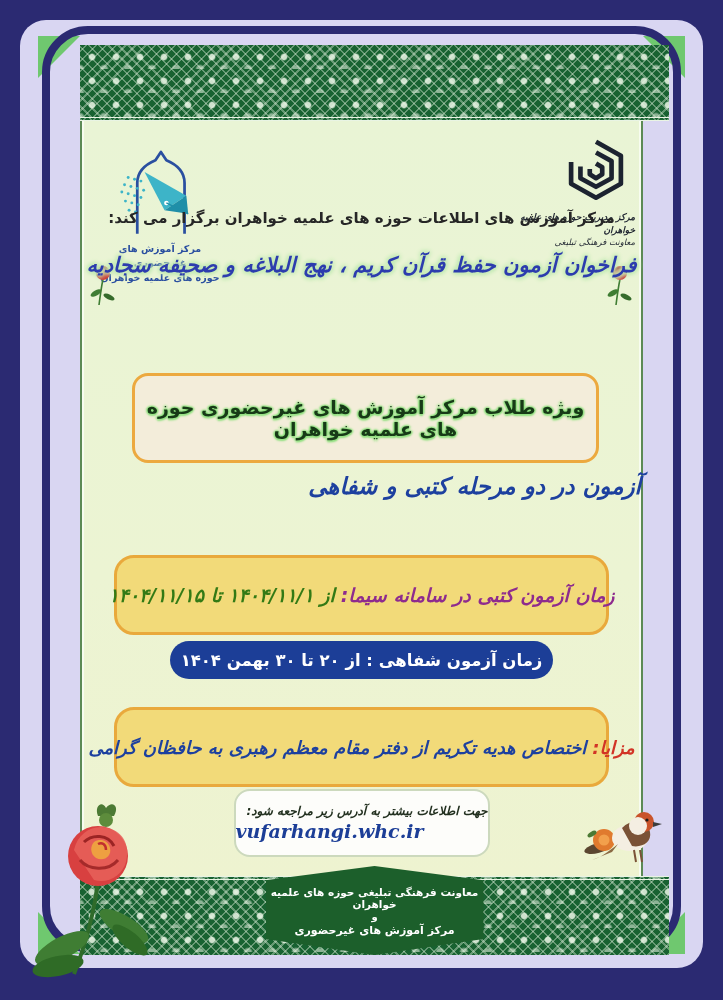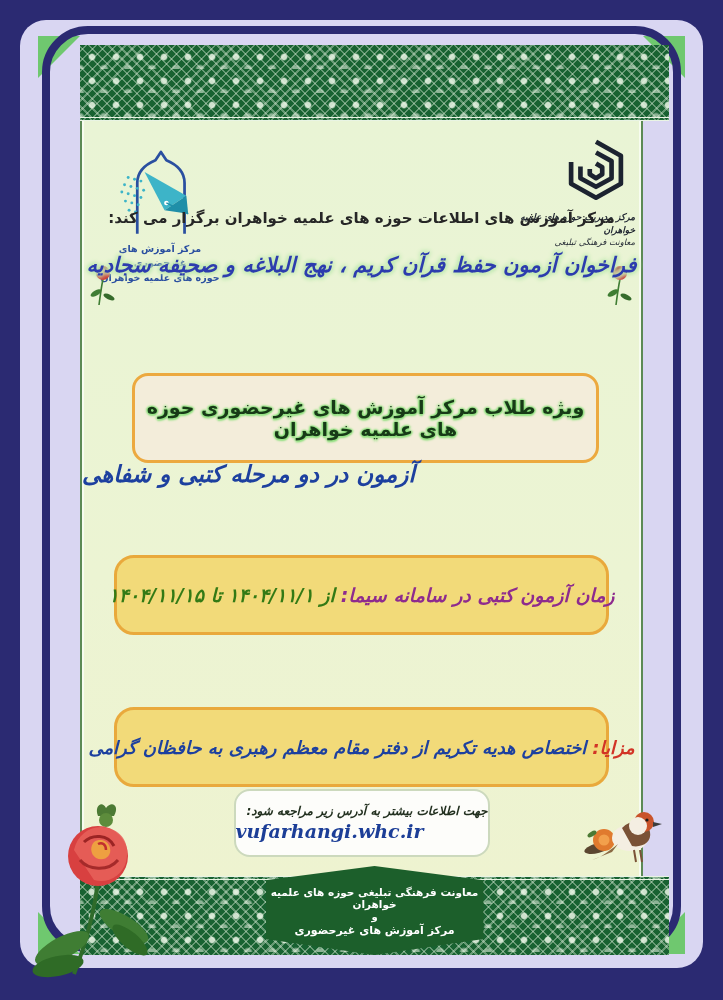--- a/index.html
+++ b/index.html
@@ -67,21 +67,21 @@
   .audience-box{
     position:absolute;left:50px;right:42px;top:252px;height:84px;
     background:#f3edda;border:3px solid #eca93f;border-radius:16px;
     display:flex;align-items:center;justify-content:center;
   }
   .audience-box span{
     direction:rtl;font-size:19px;font-weight:bold;color:#173a17;text-align:center;
     text-shadow:-1.5px 0 2px #8ee07e,1.5px 0 2px #8ee07e,0 -1.5px 2px #8ee07e,0 1.5px 2px #8ee07e;
   }
   .stages{
-    position:absolute;left:0;top:340px;width:100%;text-align:left;direction:rtl;
+    position:absolute;left:0;top:352px;width:100%;text-align:right;direction:rtl;
     font-size:23px;font-weight:bold;font-style:italic;color:#1d409f;
   }
   .gold-pill{
     position:absolute;left:32px;right:32px;height:74px;
     background:#f2da79;border:3px solid #e9a93c;border-radius:20px;
     display:flex;align-items:center;justify-content:center;gap:6px;direction:rtl;
     font-weight:bold;font-style:italic;font-size:19px;white-space:nowrap;
   }
   .pill-written{top:434px;}
   .pill-benefits{top:586px;font-size:18px;}
@@ -194,20 +194,23 @@
       <span>ویژه طلاب مرکز آموزش های غیرحضوری حوزه های علمیه خواهران</span>
     </div>
 
     <div class="stages">آزمون در دو مرحله کتبی و شفاهی</div>
 
     <div class="gold-pill pill-written">
       <span class="lbl-purple">زمان آزمون کتبی در سامانه سیما:</span>
       <span class="val-green">از ۱۴۰۴/۱۱/۱ تا ۱۴۰۴/۱۱/۱۵</span>
     </div>
 
+    <div class="oral-pill">
+      <span>زمان آزمون شفاهی : از ۲۰ تا ۳۰ بهمن ۱۴۰۴</span>
+    </div>
 
     <div class="gold-pill pill-benefits">
       <span class="lbl-red">مزایا:</span>
       <span class="val-blue">اختصاص هدیه تکریم از دفتر مقام معظم رهبری به حافظان گرامی</span>
     </div>
 
     <div class="site-pill">
       <div class="site-note">جهت اطلاعات بیشتر به آدرس زیر مراجعه شود:</div>
       <div class="site-url">vufarhangi.whc.ir</div>
     </div>

